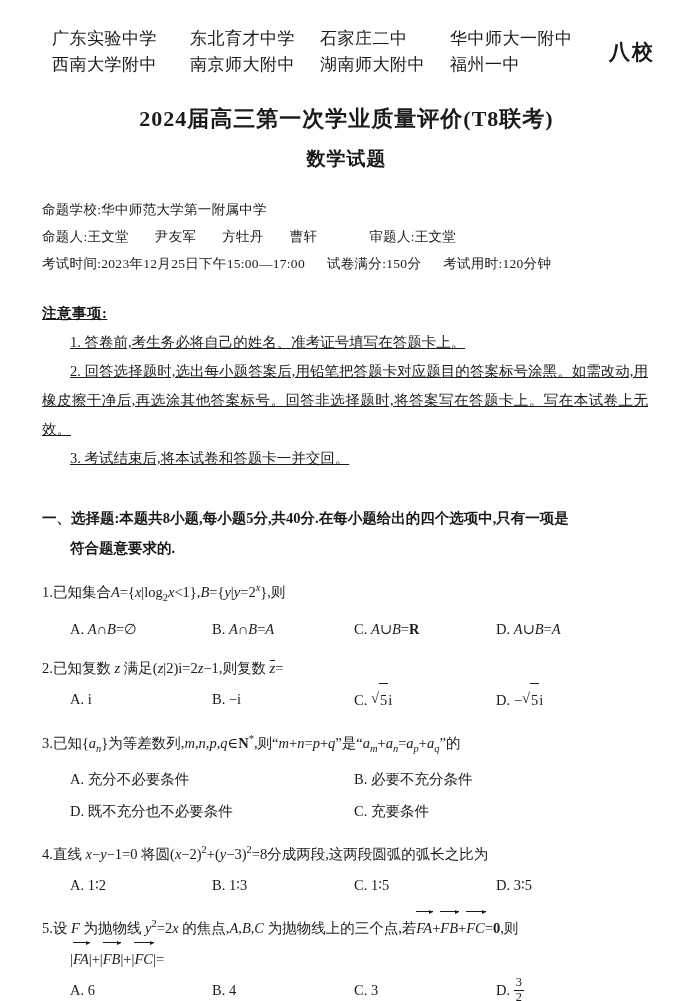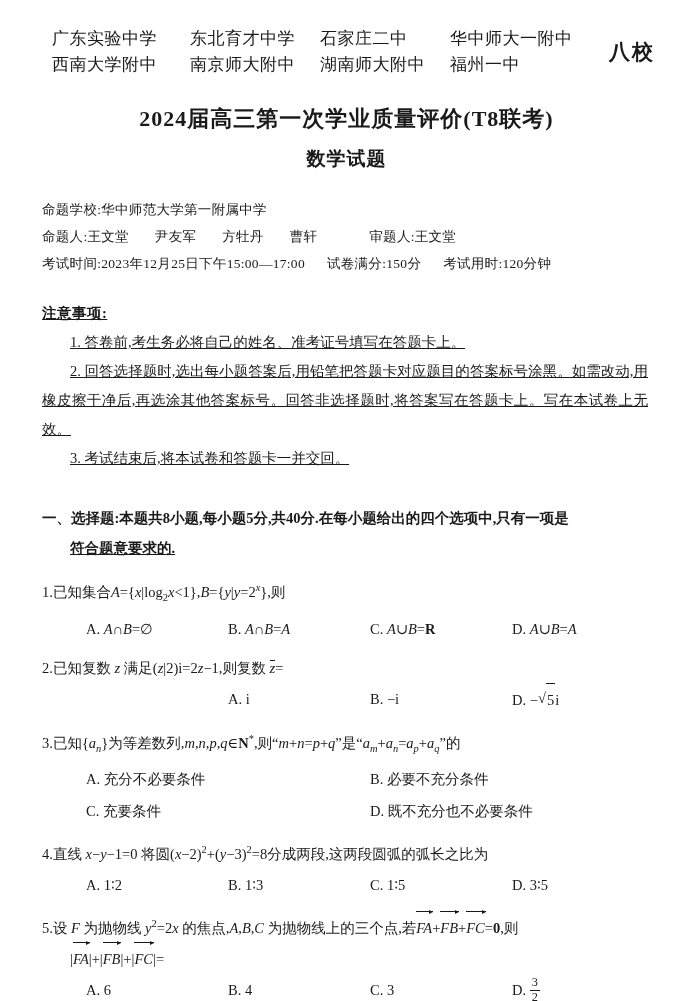--- a/index.html
+++ b/index.html
@@ -112,21 +112,20 @@
     margin: 30px 0 0 42px;
     width: 606px;
     font-size: 14.5px;
     font-weight: bold;
     line-height: 30px;
     text-align: justify;
   }
   .section-head .cont {
     display: block;
     text-indent: 28px;
-    text-decoration: underline;
   }
 
   
   .questions {
     margin: 10px 0 0 42px;
     width: 612px;
     font-size: 14.5px;
   }
   .q {
     margin-top: 8px;
@@ -136,21 +135,20 @@
     white-space: nowrap;
   }
   .q-sub {
     line-height: 30px;
     padding-left: 28px;
   }
   .opts {
     display: flex;
     line-height: 32px;
     padding-left: 28px;
-    justify-content: flex-end;
   }
   .opts.c4 > div { width: 142px; }
   .opts.c2 > div { width: 284px; }
   .opts > div { white-space: nowrap; }
 
   
   .it { font-style: italic; }
   .bold { font-weight: bold; }
   .sup { font-size: 0.72em; vertical-align: super; }
   .sub2 { font-size: 0.72em; vertical-align: sub; }
@@ -272,35 +270,36 @@
       </div>
     </div>
 
     <div class="q">
       <div class="q-stem">
         <span>2.</span>已知复数<span class="it">&nbsp;z&nbsp;</span>满足(<span class="it">z</span>|2)i=2<span class="it">z</span>−1,则复数<span class="it">&nbsp;<span class="ovl">z</span></span>=
       </div>
       <div class="opts c4">
         <div>A.&nbsp;i</div>
         <div>B.&nbsp;−i</div>
+        <div>C.&nbsp;<span class="sqrt"><span>5</span></span>i</div>
         <div>D.&nbsp;−<span class="sqrt"><span>5</span></span>i</div>
       </div>
     </div>
 
     <div class="q">
       <div class="q-stem">
         <span>3.</span>已知{<span class="it">a<span class="sub2">n</span></span>}为等差数列,<span class="it">m</span>,<span class="it">n</span>,<span class="it">p</span>,<span class="it">q</span>∈<span class="bold">N</span><span class="sup">*</span>,则“<span class="it">m</span>+<span class="it">n</span>=<span class="it">p</span>+<span class="it">q</span>”是“<span class="it">a<span class="sub2">m</span></span>+<span class="it">a<span class="sub2">n</span></span>=<span class="it">a<span class="sub2">p</span></span>+<span class="it">a<span class="sub2">q</span></span>”的
       </div>
       <div class="opts c2">
         <div>A.&nbsp;充分不必要条件</div>
         <div>B.&nbsp;必要不充分条件</div>
       </div>
       <div class="opts c2">
+        <div>D.&nbsp;既不充分也不必要条件</div>
         <div>C.&nbsp;充要条件</div>
-        <div>D.&nbsp;既不充分也不必要条件</div>
       </div>
     </div>
 
     <div class="q">
       <div class="q-stem">
         <span>4.</span>直线<span class="it">&nbsp;x</span>−<span class="it">y</span>−1=0 将圆(<span class="it">x</span>−2)<span class="sup">2</span>+(<span class="it">y</span>−3)<span class="sup">2</span>=8分成两段,这两段圆弧的弧长之比为
       </div>
       <div class="opts c4">
         <div>A.&nbsp;1∶2</div>
         <div>B.&nbsp;1∶3</div>

